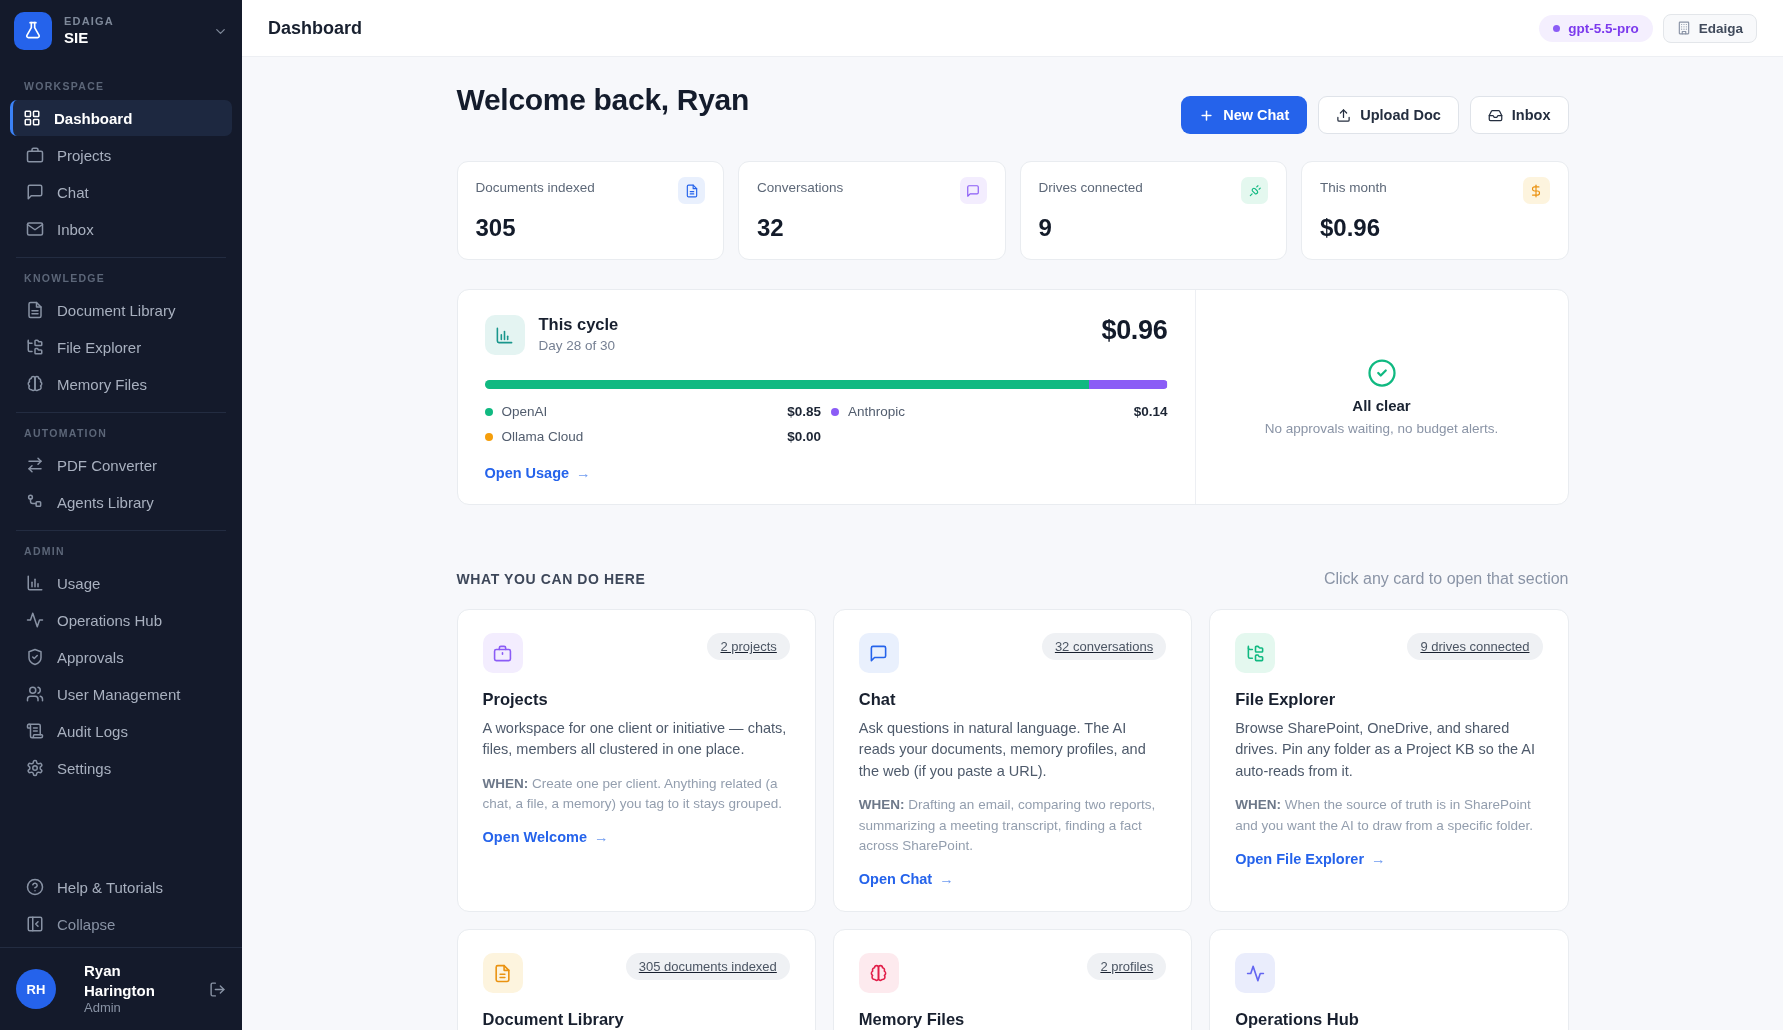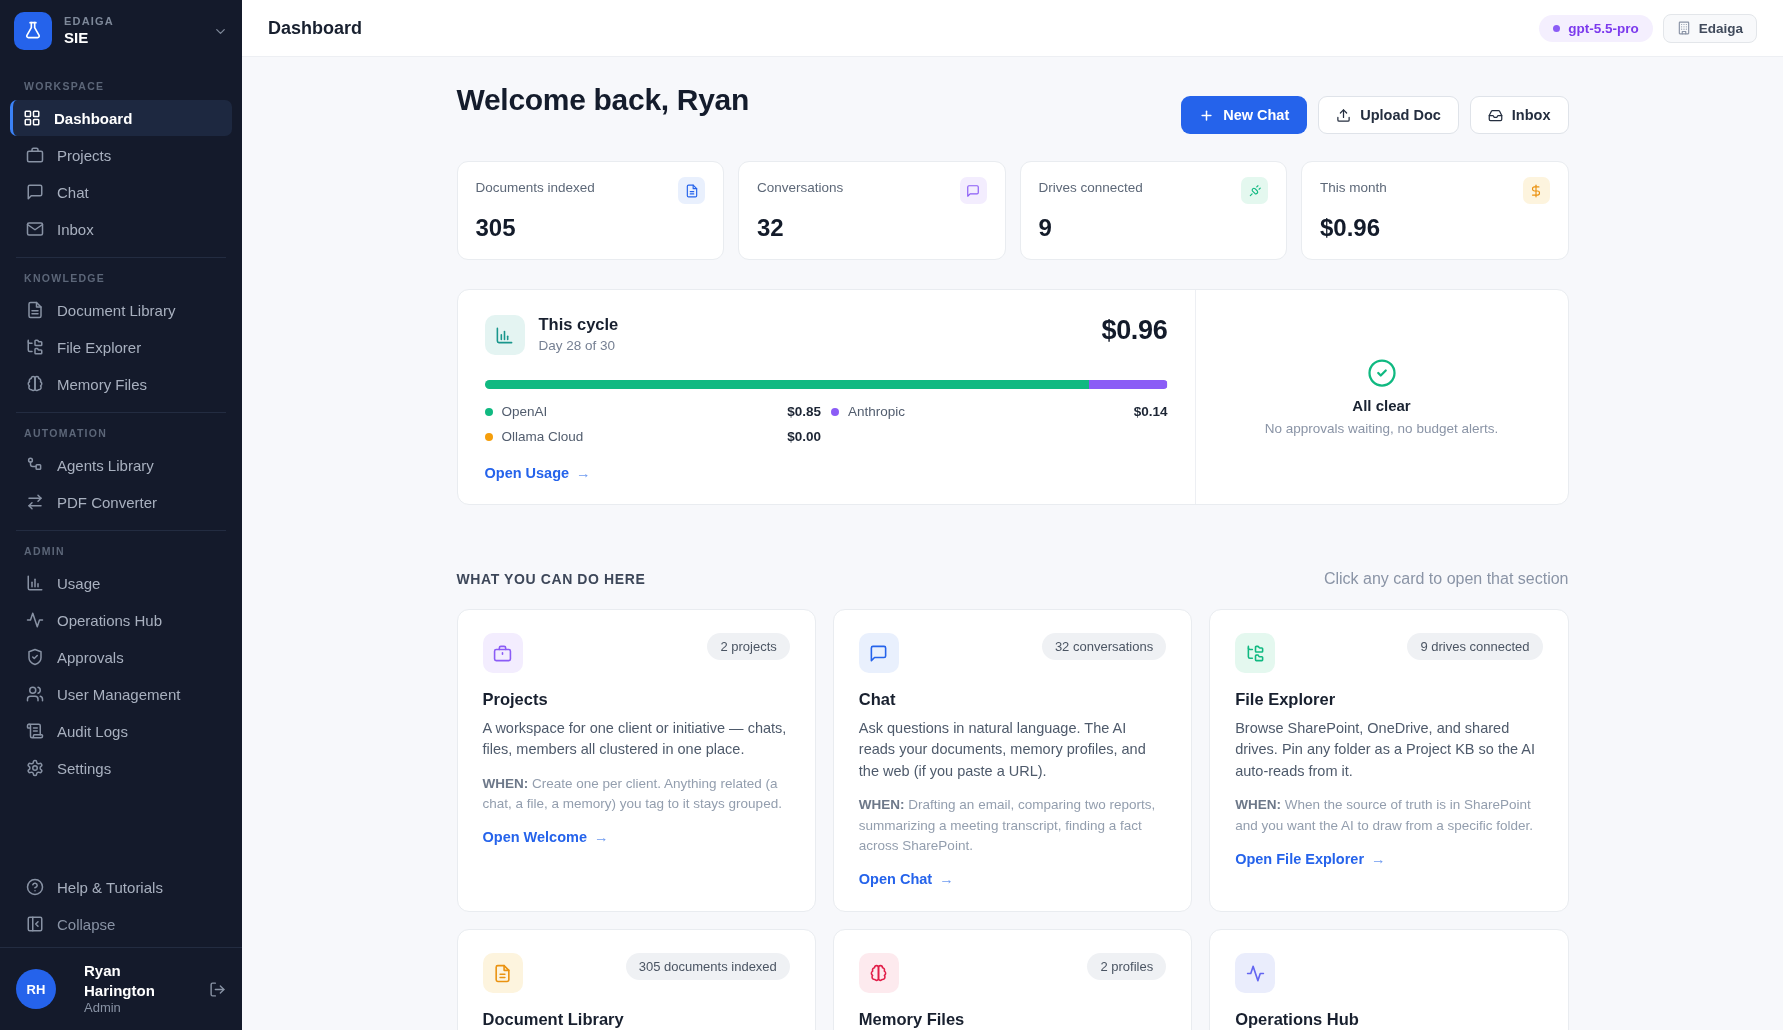--- a/index.html
+++ b/index.html
@@ -99,21 +99,21 @@
   .clear-desc { font-size: 13.5px; color: #8a94a6; margin-top: 7px; }
 
   
   .section-row { display: flex; align-items: baseline; justify-content: space-between; margin-top: 41px; }
   .section-title { font-size: 14px; font-weight: 700; letter-spacing: 0.6px; color: #3d4759; }
   .section-hint { font-size: 16px; color: #8a94a6; margin-top: 24px; }
 
   
   .cards-grid { margin-top: 21px; display: grid; grid-template-columns: repeat(3, 1fr); gap: 17px; }
   .card { background: #fff; border: 1px solid #e9ecf0; border-radius: 12px; padding: 23px 25px; cursor: pointer; }
-  .card-head { display: flex; align-items: flex-start; justify-content: space-between; }
+  .card-head { display: flex; align-items: flex-start; justify-content: space-between; text-decoration: underline; }
   .card-ic { width: 40px; height: 40px; border-radius: 10px; display: flex; align-items: center; justify-content: center; }
   .card-badge { background: #eff1f4; color: #4b5563; border-radius: 999px; padding: 6px 13px; font-size: 13px; }
   .card-badge:empty { display: none; }
   .card-title { font-size: 16.5px; font-weight: 700; color: #18202f; margin-top: 17px; }
   .card-desc { font-size: 14.5px; color: #4e5a6b; line-height: 1.48; margin-top: 9px; }
   .card-when { font-size: 13.5px; color: #939eae; line-height: 1.5; margin-top: 13px; }
   .when-label { font-weight: 700; color: #6d7889; }
   .card-link { margin-top: 15px; }
 </style>
 </head>
@@ -215,37 +215,37 @@
           </span>
         <span>Memory Files</span>
       </div>
 
       <div class="nav-div"></div>
       <div class="nav-label">AUTOMATION</div>
 
       <div class="nav-item">
         <span class="nav-ic">
             <svg width="18" height="18" viewBox="0 0 24 24" fill="none" stroke="currentColor" stroke-width="2" stroke-linecap="round" stroke-linejoin="round">
-              <circle cx="6" cy="5.5" r="2.5"></circle>
-              <path d="M6 8v3a3 3 0 0 0 3 3h4"></path>
-              <rect x="13.5" y="11.5" width="6" height="6" rx="1"></rect>
-            </svg>
-          </span>
-        <span>Agents Library</span>
-      </div>
-      <div class="nav-item">
-        <span class="nav-ic">
-            <svg width="18" height="18" viewBox="0 0 24 24" fill="none" stroke="currentColor" stroke-width="2" stroke-linecap="round" stroke-linejoin="round">
               <path d="M16 3l4 4-4 4"></path>
               <path d="M20 7H4"></path>
               <path d="M8 13l-4 4 4 4"></path>
               <path d="M4 17h16"></path>
             </svg>
           </span>
         <span>PDF Converter</span>
+      </div>
+      <div class="nav-item">
+        <span class="nav-ic">
+            <svg width="18" height="18" viewBox="0 0 24 24" fill="none" stroke="currentColor" stroke-width="2" stroke-linecap="round" stroke-linejoin="round">
+              <circle cx="6" cy="5.5" r="2.5"></circle>
+              <path d="M6 8v3a3 3 0 0 0 3 3h4"></path>
+              <rect x="13.5" y="11.5" width="6" height="6" rx="1"></rect>
+            </svg>
+          </span>
+        <span>Agents Library</span>
       </div>
 
       <div class="nav-div"></div>
       <div class="nav-label">ADMIN</div>
 
       <div class="nav-item">
         <span class="nav-ic">
             <svg width="18" height="18" viewBox="0 0 24 24" fill="none" stroke="currentColor" stroke-width="2" stroke-linecap="round" stroke-linejoin="round">
               <path d="M3 3v16a2 2 0 0 0 2 2h16"></path>
               <path d="M8 17v-6"></path>

